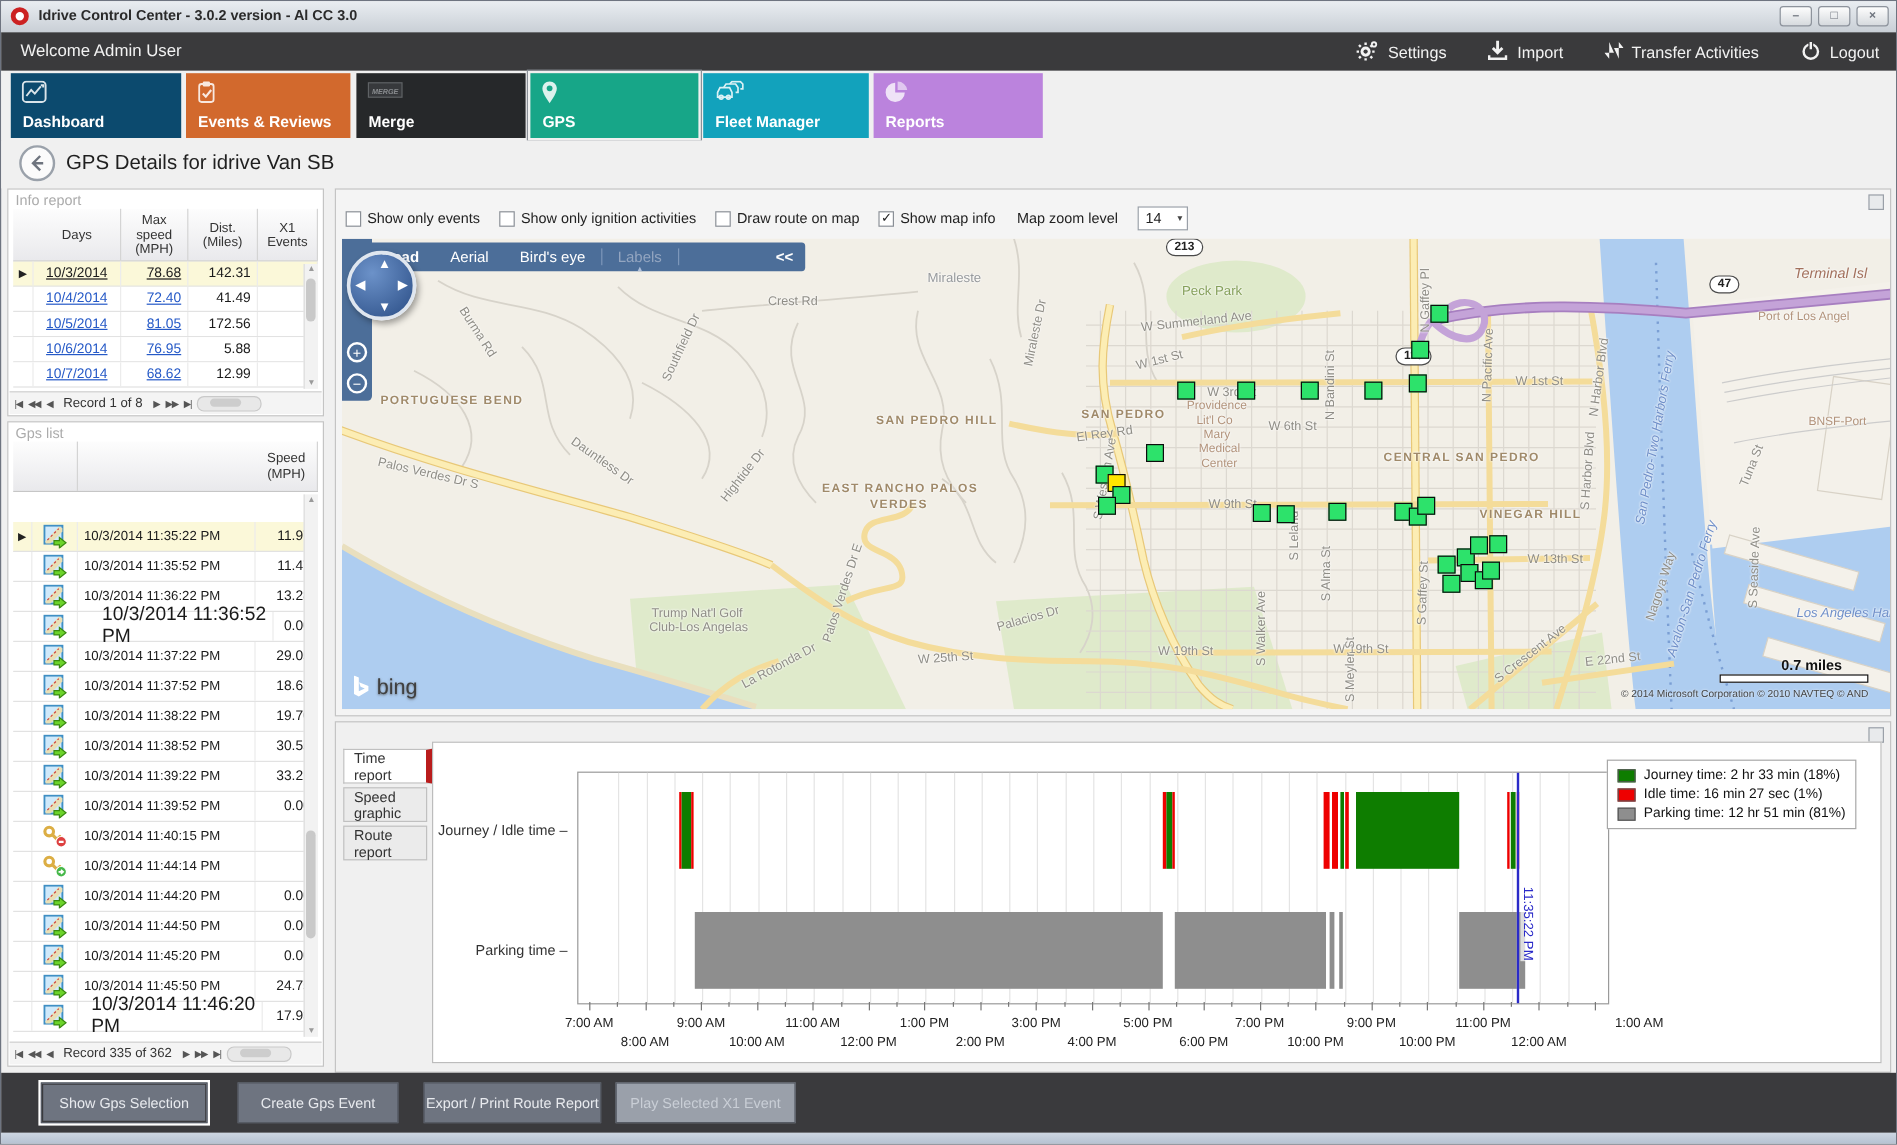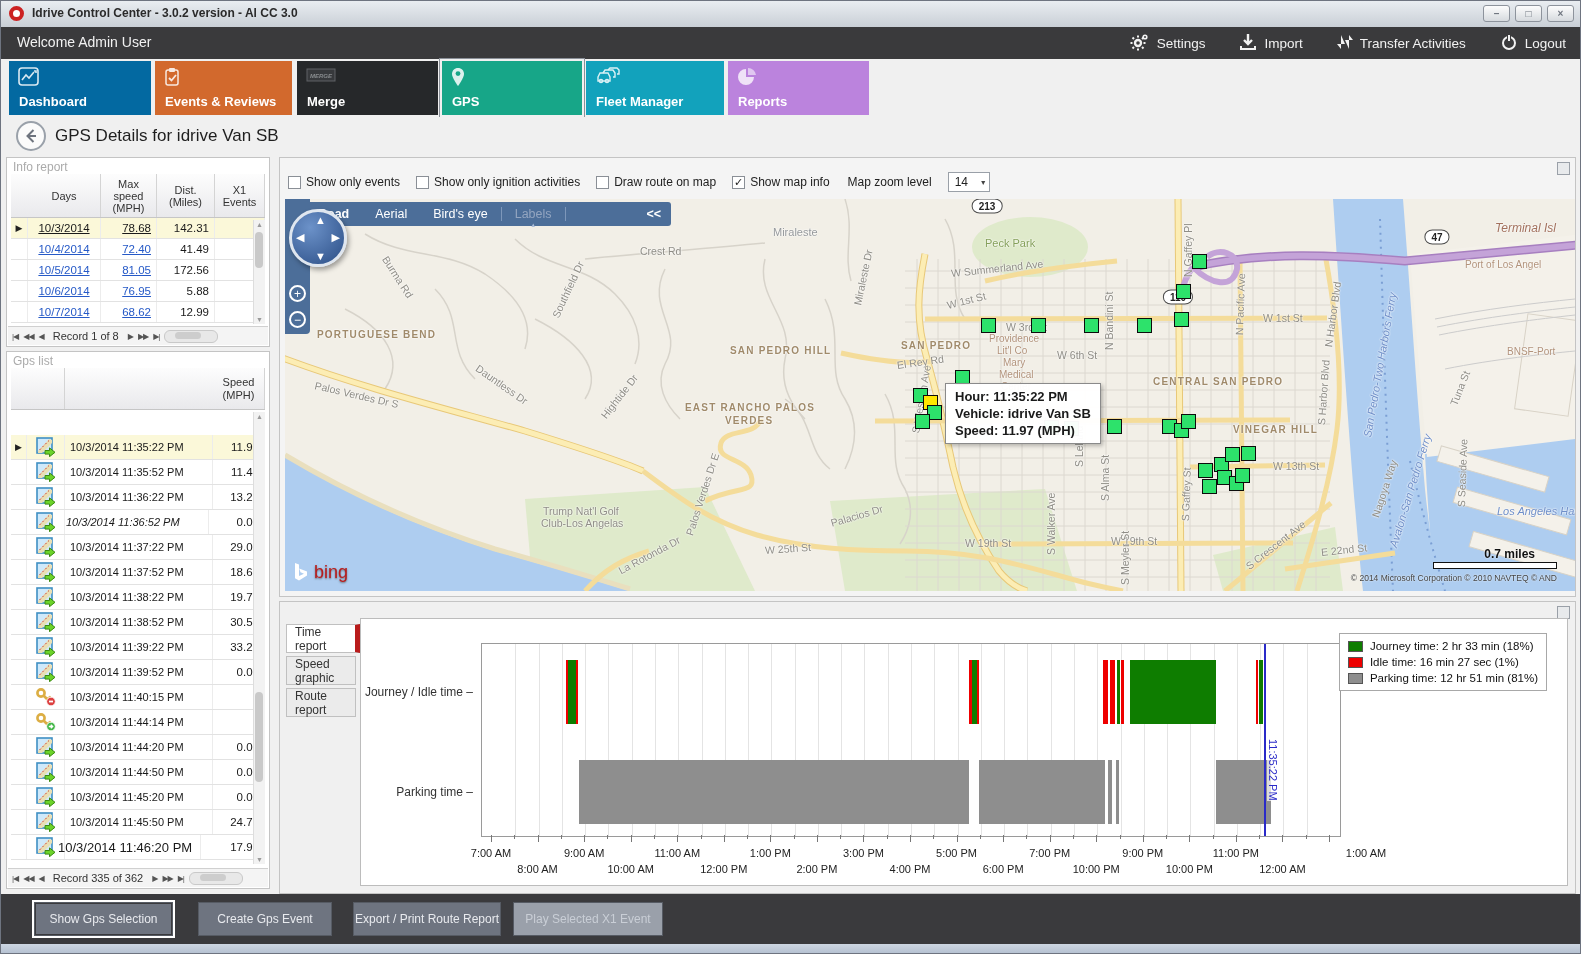--- a/index.html
+++ b/index.html
@@ -101,21 +101,21 @@
   .mapnav .caret{position:absolute;left:50%;bottom:-7px;transform:translateX(-50%);font-size:6px;color:#aebfda;}
   .mapnav .divider{width:1px;height:14px;background:#7d97ba;}
   .mapnav .collapse{margin-left:auto;margin-right:10px;font-weight:bold;cursor:pointer;}
   .zoomstrip{position:absolute;left:0;top:0;width:25px;height:135px;background:#4c6e99;border-radius:0 0 4px 0;}
   .zbtn{position:absolute;left:4px;width:17px;height:17px;border-radius:50%;border:2px solid #fff;
       color:#fff;font-size:12px;line-height:14px;text-align:center;box-sizing:border-box;cursor:pointer;}
   .compass{position:absolute;left:4px;top:10px;width:58px;height:58px;border-radius:50%;cursor:pointer;
       background:radial-gradient(circle at 35% 30%,#6c92c9,#2a4d85);border:3px solid #dfe6ef;
       box-shadow:2px 3px 5px rgba(0,0,0,.35);box-sizing:border-box;}
   .compass span{position:absolute;color:#fff;font-size:11px;}
-  .bing{position:absolute;left:8px;bottom:8px;color:#b91c1c;font-size:18px;
+  .bing{position:absolute;left:8px;bottom:8px;color:#404040;font-size:18px;
       text-shadow:0 1px 2px rgba(80,80,80,.8);display:flex;align-items:center;gap:5px;}
   .scaletext{position:absolute;font-size:12px;color:#111;font-weight:bold;text-shadow:0 0 2px #fff;}
   .scalebar{position:absolute;width:122px;height:5px;background:#fff;border:1px solid #111;}
   .attrib{position:absolute;font-size:8.5px;color:#444;text-shadow:0 0 2px #fff;}
   .mapbtn-sq{position:absolute;width:11px;height:11px;border:1px solid #9aa0a8;background:#e8eaec;}
 
   
   .ctab{position:absolute;left:6px;width:70px;height:29px;border:1px solid #c0c0c0;background:#ebebeb;
       font-size:12px;color:#333;display:flex;align-items:center;padding-left:8px;box-sizing:border-box;cursor:pointer;}
   .ctab.active{background:#fff;border-right:5px solid #b91c1c;width:74px;z-index:2;}
@@ -190,21 +190,21 @@
               <circle cx="9" cy="10" r="6" stroke="#f2f2f2" stroke-width="2" fill="none"></circle>
               <path d="M9 2 v6" stroke="#3a3a3c" stroke-width="4"></path>
               <path d="M9 2 v6" stroke="#f2f2f2" stroke-width="2"></path>
             </svg></span>
           <span>Logout</span>
         </div>
       </div>
   </div>
 
   <div class="tabstrip" id="tabstrip">
-      <div class="tile" style="left: 8px; width: 142px; background: #0369a1;">
+      <div class="tile" style="left: 8px; width: 142px; background: #0c4a6e;">
         <div class="ticon"><svg width="22" height="20" viewBox="0 0 22 20">
             <rect x="1" y="1" width="19" height="17" rx="3" stroke="#fff" stroke-width="1.6" fill="none"></rect>
             <path d="M4 13 l4-5 3 3 5-6" stroke="#fff" stroke-width="1.6" fill="none"></path>
             <path d="M16 4 h2 v2" stroke="#fff" stroke-width="1.6" fill="none"></path>
           </svg></div>
         <div class="tlabel">Dashboard</div>
       </div>
       <div class="tile" style="left: 154px; width: 137px; background: rgb(210, 105, 45);">
         <div class="ticon"><svg width="16" height="20" viewBox="0 0 16 20">
             <rect x="2" y="3" width="12" height="15" rx="2" stroke="#fff" stroke-width="1.5" fill="none"></rect>
@@ -370,21 +370,21 @@
         <div class="trow" style="top: 142px; height: 25px; width: 254px;">
           <div class="tcell c rowmark" style="left: 0px; width: 16px;"></div>
           <div class="tcell c" style="left: 16px; width: 38px;">
             <svg width="20" height="20" viewBox="0 0 20 20">
               <rect x="1" y="1" width="15" height="15" fill="#cfe9fb" stroke="#3f8fc4" stroke-width="1.6"></rect>
               <path d="M2 14 L13 2 L16 3 L16 6 L6 16 L2 16 Z" fill="#e9dfb5"></path>
               <path d="M3.5 13 L13 3.5" stroke="#cc4444" stroke-width="1" stroke-dasharray="2 2"></path>
               <path d="M9 13.5 h4.5 v-2.6 l5.5 4.4 -5.5 4.4 v-2.6 H9 Z" fill="#6cd32a" stroke="#3a8a12"></path>
             </svg>
           </div>
-          <div class="tcell" style="left: 50px; width: 148px; font-size: 11px; font-style: italic;">10/3/2014 11:36:52 PM</div>
+          <div class="tcell" style="left: 69px; width: 148px; font-size: 16px;">10/3/2014 11:36:52 PM</div>
           <div class="tcell r" style="left: 202px; width: 52px;">0.00</div>
         </div>
         <div class="trow" style="top: 167px; height: 25px; width: 254px;">
           <div class="tcell c rowmark" style="left: 0px; width: 16px;"></div>
           <div class="tcell c" style="left: 16px; width: 38px;">
             <svg width="20" height="20" viewBox="0 0 20 20">
               <rect x="1" y="1" width="15" height="15" fill="#cfe9fb" stroke="#3f8fc4" stroke-width="1.6"></rect>
               <path d="M2 14 L13 2 L16 3 L16 6 L6 16 L2 16 Z" fill="#e9dfb5"></path>
               <path d="M3.5 13 L13 3.5" stroke="#cc4444" stroke-width="1" stroke-dasharray="2 2"></path>
               <path d="M9 13.5 h4.5 v-2.6 l5.5 4.4 -5.5 4.4 v-2.6 H9 Z" fill="#6cd32a" stroke="#3a8a12"></path>
@@ -539,21 +539,21 @@
         <div class="trow" style="top: 467px; height: 25px; width: 254px;">
           <div class="tcell c rowmark" style="left: 0px; width: 16px;"></div>
           <div class="tcell c" style="left: 16px; width: 38px;">
             <svg width="20" height="20" viewBox="0 0 20 20">
               <rect x="1" y="1" width="15" height="15" fill="#cfe9fb" stroke="#3f8fc4" stroke-width="1.6"></rect>
               <path d="M2 14 L13 2 L16 3 L16 6 L6 16 L2 16 Z" fill="#e9dfb5"></path>
               <path d="M3.5 13 L13 3.5" stroke="#cc4444" stroke-width="1" stroke-dasharray="2 2"></path>
               <path d="M9 13.5 h4.5 v-2.6 l5.5 4.4 -5.5 4.4 v-2.6 H9 Z" fill="#6cd32a" stroke="#3a8a12"></path>
             </svg>
           </div>
-          <div class="tcell" style="left: 42px; width: 148px; font-size: 13px;">10/3/2014 11:46:20 PM</div>
+          <div class="tcell" style="left: 60px; width: 148px; font-size: 16px;">10/3/2014 11:46:20 PM</div>
           <div class="tcell r" style="left: 202px; width: 52px;">17.93</div>
         </div>
       </div>
     <div class="vscroll" style="right:4px;top:60px;bottom:24px;">
       <div class="varrow" style="top:1px">▲</div>
       <div class="thumb" style="top:62%;height:90px;"></div>
       <div class="varrow" style="bottom:1px">▼</div>
     </div>
     <div class="recbar" id="gps-recbar">
         <div class="vcr">|◀</div>
@@ -830,25 +830,20 @@
         <div class="zbtn" style="top:86px">+</div>
         <div class="zbtn" style="top:112px">−</div>
       </div>
       <div class="compass">
         <span style="left:23px;top:2px">▲</span>
           <span style="left:23px;bottom:2px">▼</span>
         <span style="left:4px;top:19px">◀</span>
           <span style="right:4px;top:19px">▶</span>
       </div>
 
-      <div class="maptip" style="left:660px;top:184px;" id="maptip">
-          <div>Hour: 11:35:22 PM</div>
-          <div>Vehicle: idrive Van SB</div>
-          <div>Speed: 11.97 (MPH)</div>
-        </div>
 
       <div class="bing">
         <svg width="16" height="20" viewBox="0 0 16 20">
             <path d="M2 0 L6 1.5 V13 L11 10.8 L7.5 9.2 L6.2 5.5 L14 8.6 V12.6 L6 17.5 L2 15.3 Z" fill="#fff"></path>
           </svg>
         <span>bing</span>
       </div>
       <div class="scaletext" style="right:40px;top:348px;">0.7 miles</div>
       <div class="scalebar" style="right:18px;top:363px;"></div>
       <div class="attrib" style="right:18px;top:374px;">© 2014 Microsoft Corporation    © 2010 NAVTEQ    © AND</div>

